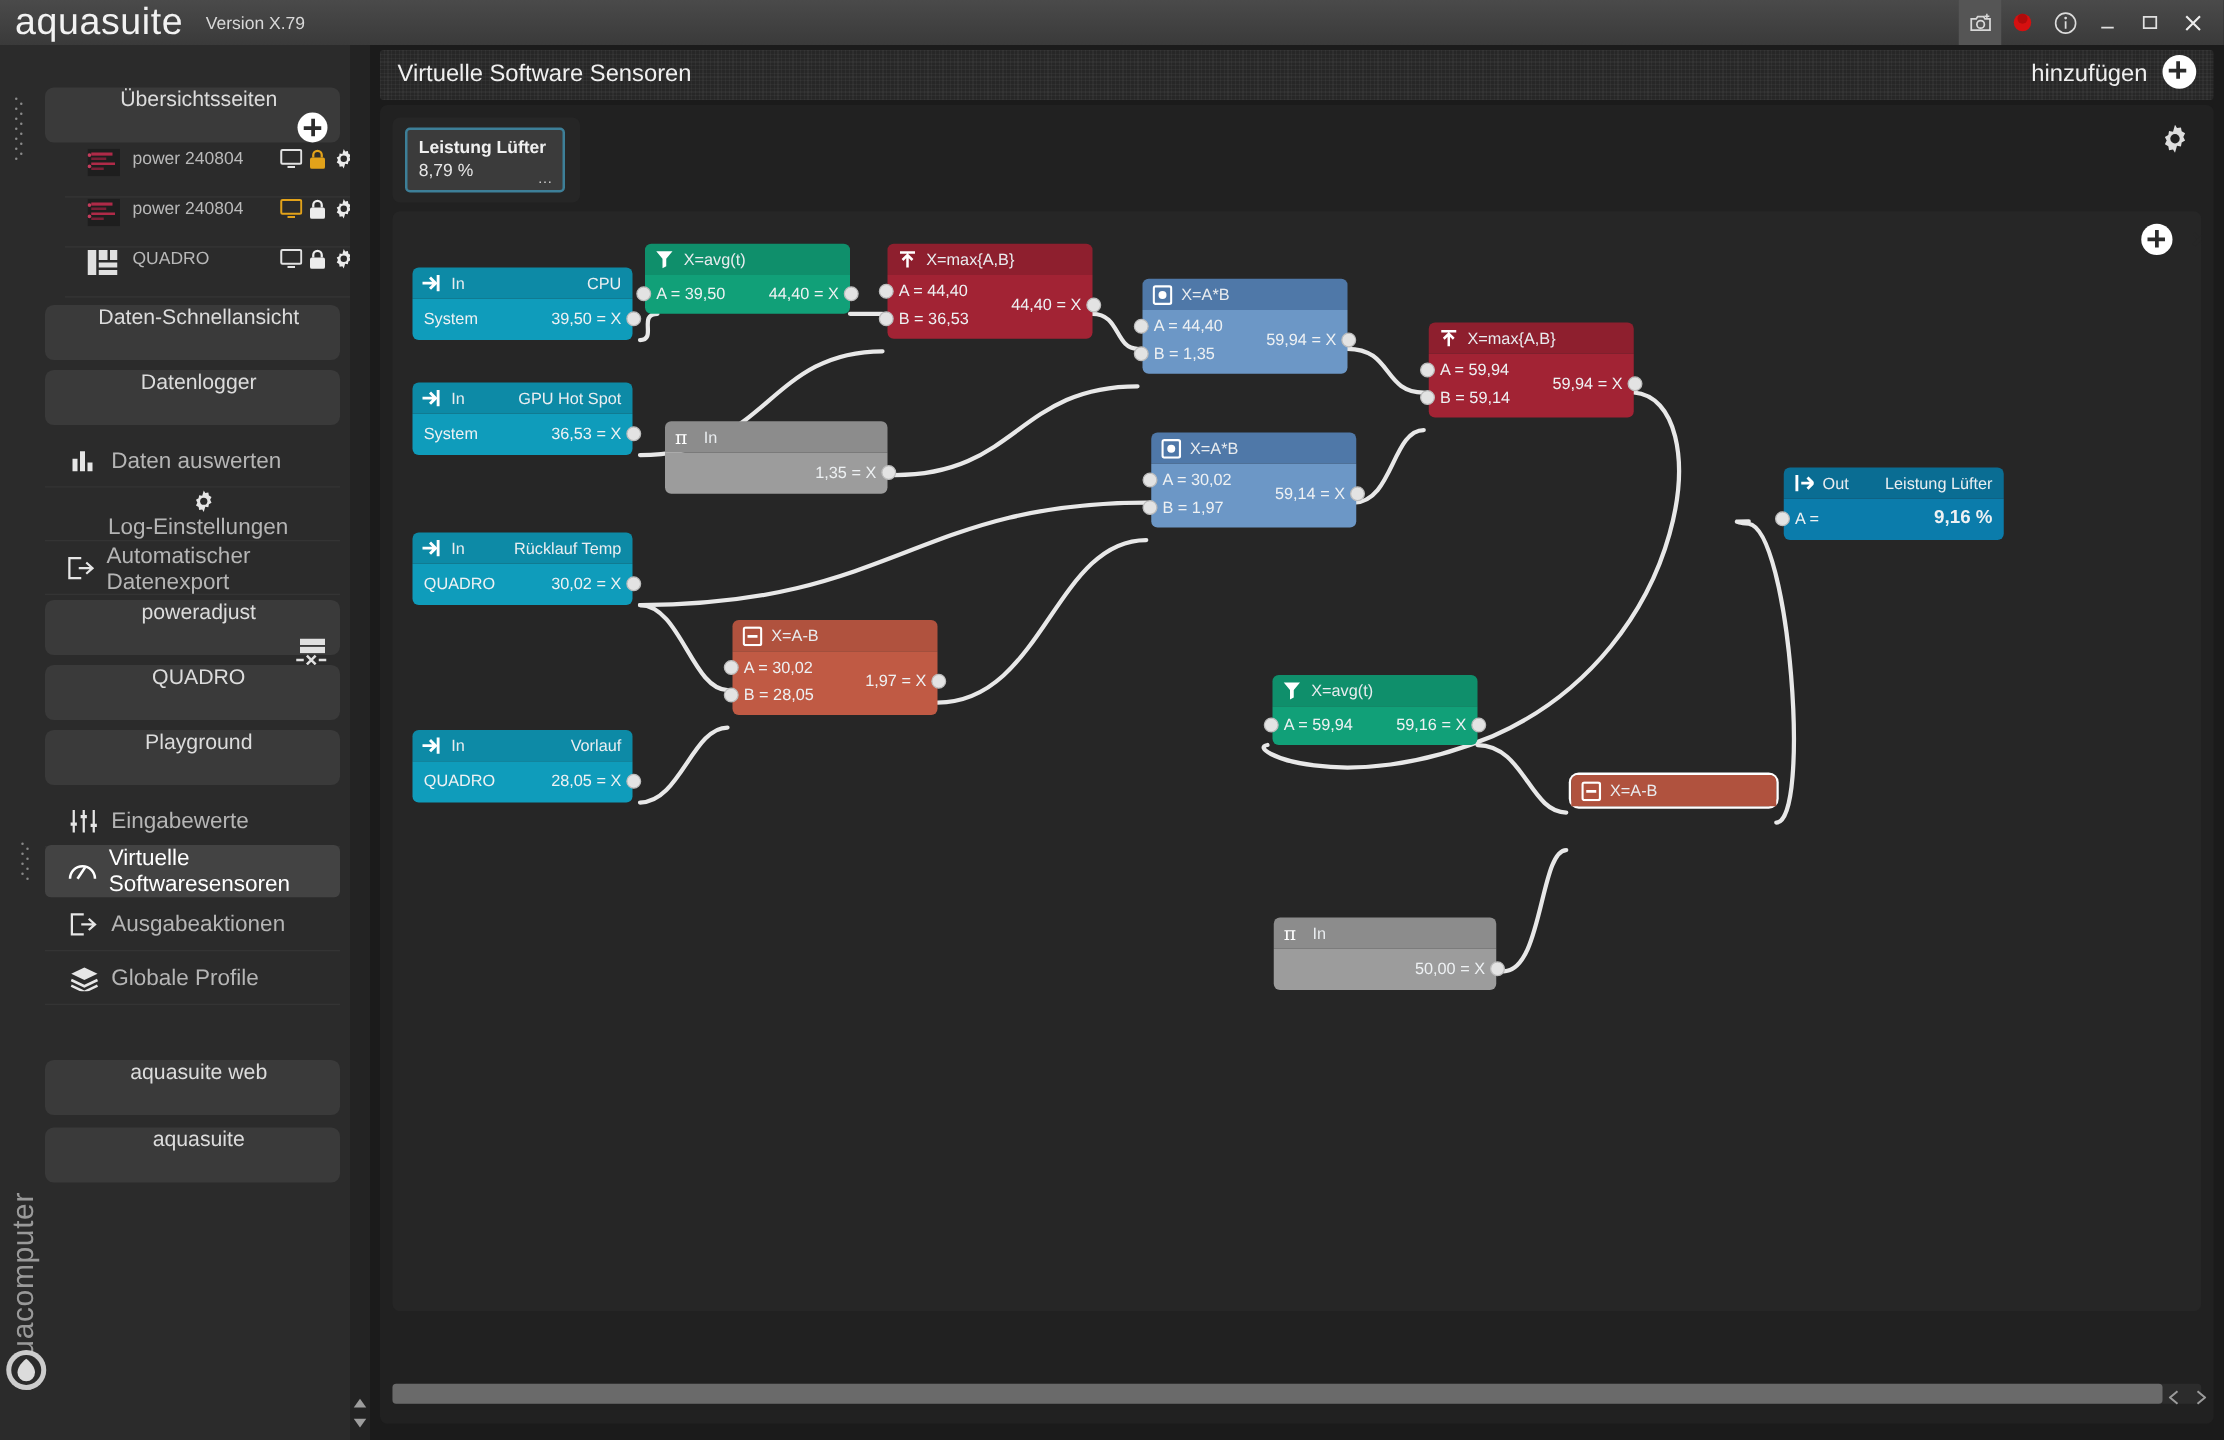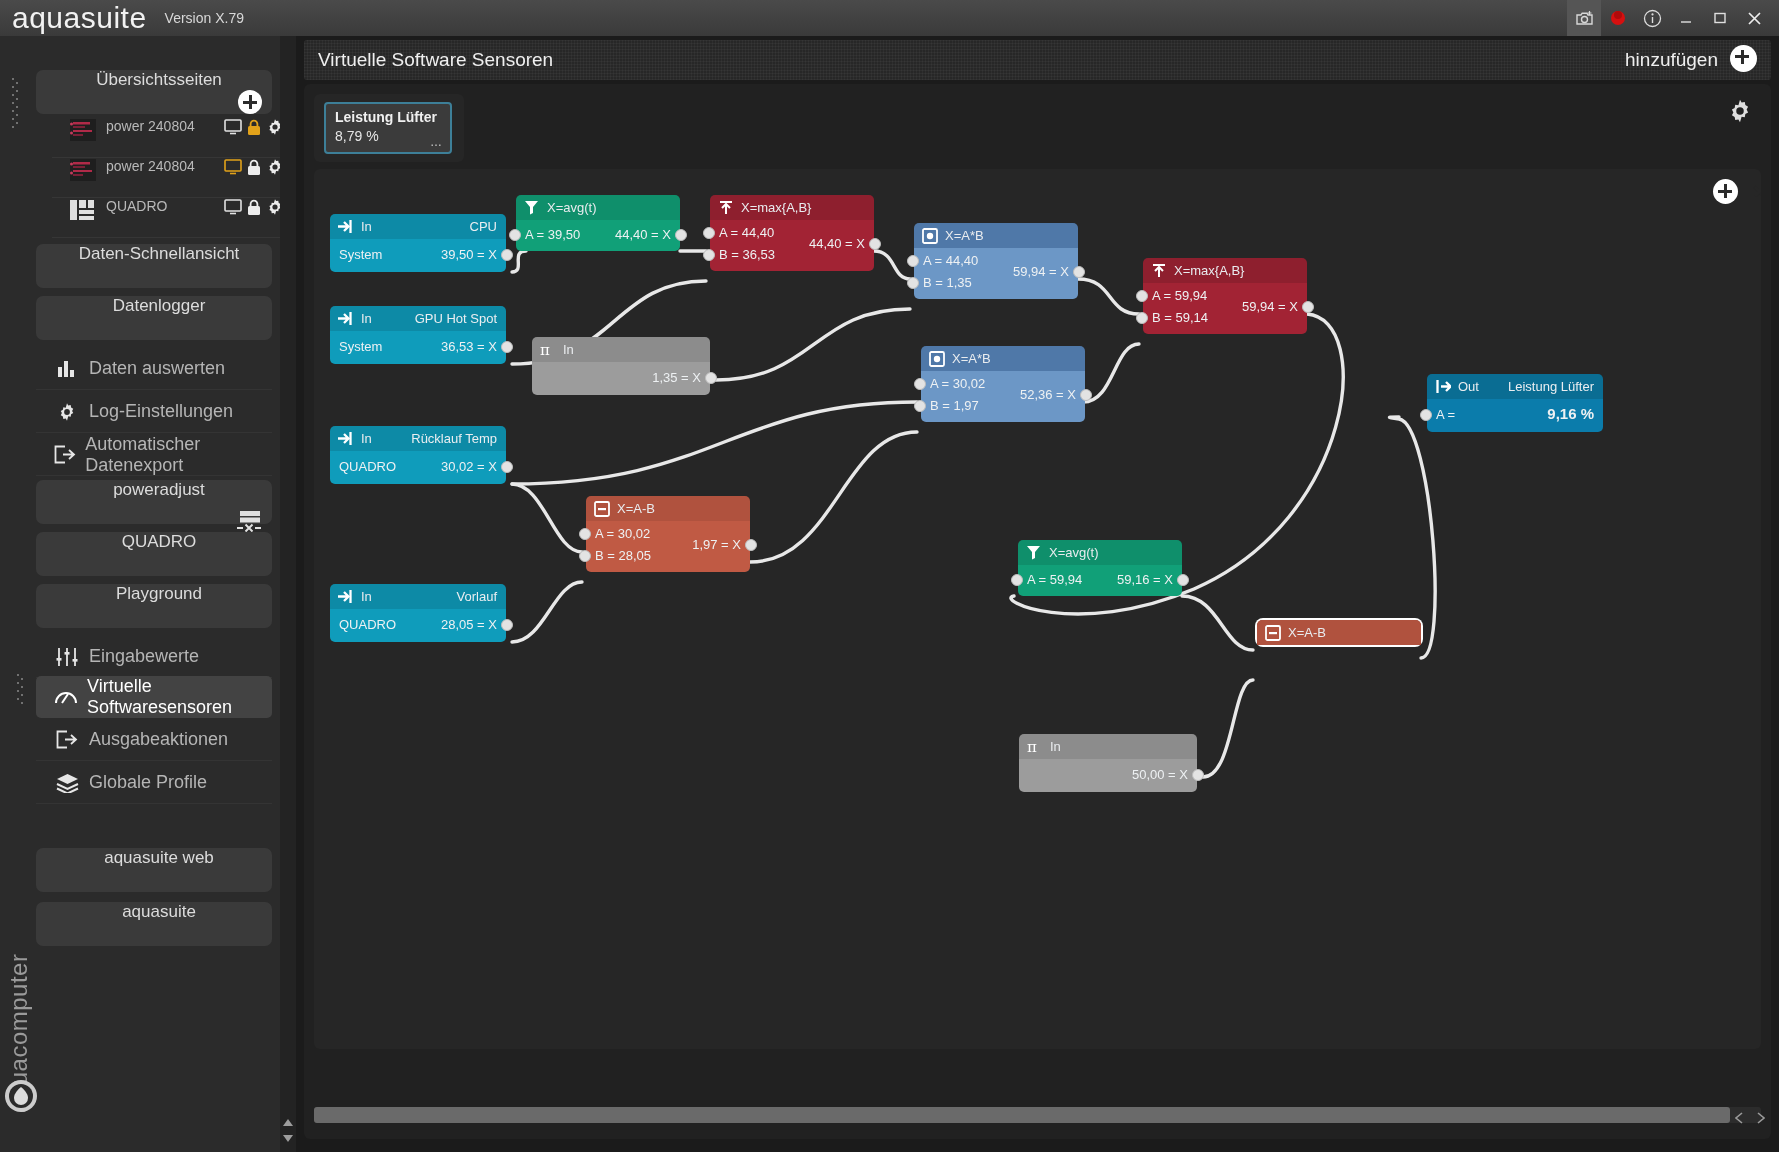--- a/index.html
+++ b/index.html
@@ -296,21 +296,21 @@
     <div class="nav-item" style="top:312px;">
       <span class="nic">
           <svg width="21" height="19" viewBox="0 0 21 19">
             <rect x="1" y="8" width="4" height="10" fill="#e6e6e6"></rect>
             <rect x="7" y="2" width="4" height="16" fill="#e6e6e6"></rect>
             <rect x="13" y="11" width="4" height="7" fill="#e6e6e6"></rect>
           </svg>
         </span>
       <span class="nlbl">Daten auswerten</span>
     </div>
-    <div class="nav-item" style="top:355px;">
+    <div class="nav-item" style="top:355px;flex-direction:column;">
       <span class="nic">
           <svg width="20" height="20" viewBox="0 0 18 18">
             <path d="M9 1.2l1.1 1.9 2.2-.4.4 2.2 1.9 1.1-1 2 1 2-1.9 1.1-.4 2.2-2.2-.4L9 16.8l-1.1-1.9-2.2.4-.4-2.2L3.4 12l1-2-1-2 1.9-1.1.4-2.2 2.2.4z" fill="#e6e6e6"></path>
             <circle cx="9" cy="9" r="2.6" fill="#2b2b2b"></circle>
           </svg>
         </span>
       <span class="nlbl">Log-Einstellungen</span>
     </div>
     <div class="nav-item" style="top:398px;">
       <span class="nic">
@@ -648,21 +648,21 @@
               <svg width="16" height="16" viewBox="0 0 16 16">
                 <rect x="1" y="1" width="14" height="14" rx="1.5" fill="none" stroke="#fff" stroke-width="1.8"></rect>
                 <circle cx="8" cy="8" r="3.2" fill="#fff"></circle>
               </svg>
             </span>
           <span class="nm">X=A*B</span>
         </div>
         <div class="bd" style="height:51px;">
           <span class="pr pl" style="top:5px;">A = 30,02</span>
           <span class="pr pl" style="top:27px;">B = 1,97</span>
-          <span class="pr prr" style="top:16px;">52,36  =  X</span>
+          <span class="pr prr" style="top:16px;">59,14  =  X</span>
           <span class="port" style="left:-7px; top:7px;"></span>
           <span class="port" style="left:-7px; top:29px;"></span>
           <span class="port" style="right:-7px; top:18px;"></span>
         </div>
       </div>
 
       <div class="node n-max" style="left:829px; top:89px; width:164px;">
         <div class="hdr">
           <span class="ico">
               <svg width="16" height="15" viewBox="0 0 16 15">

